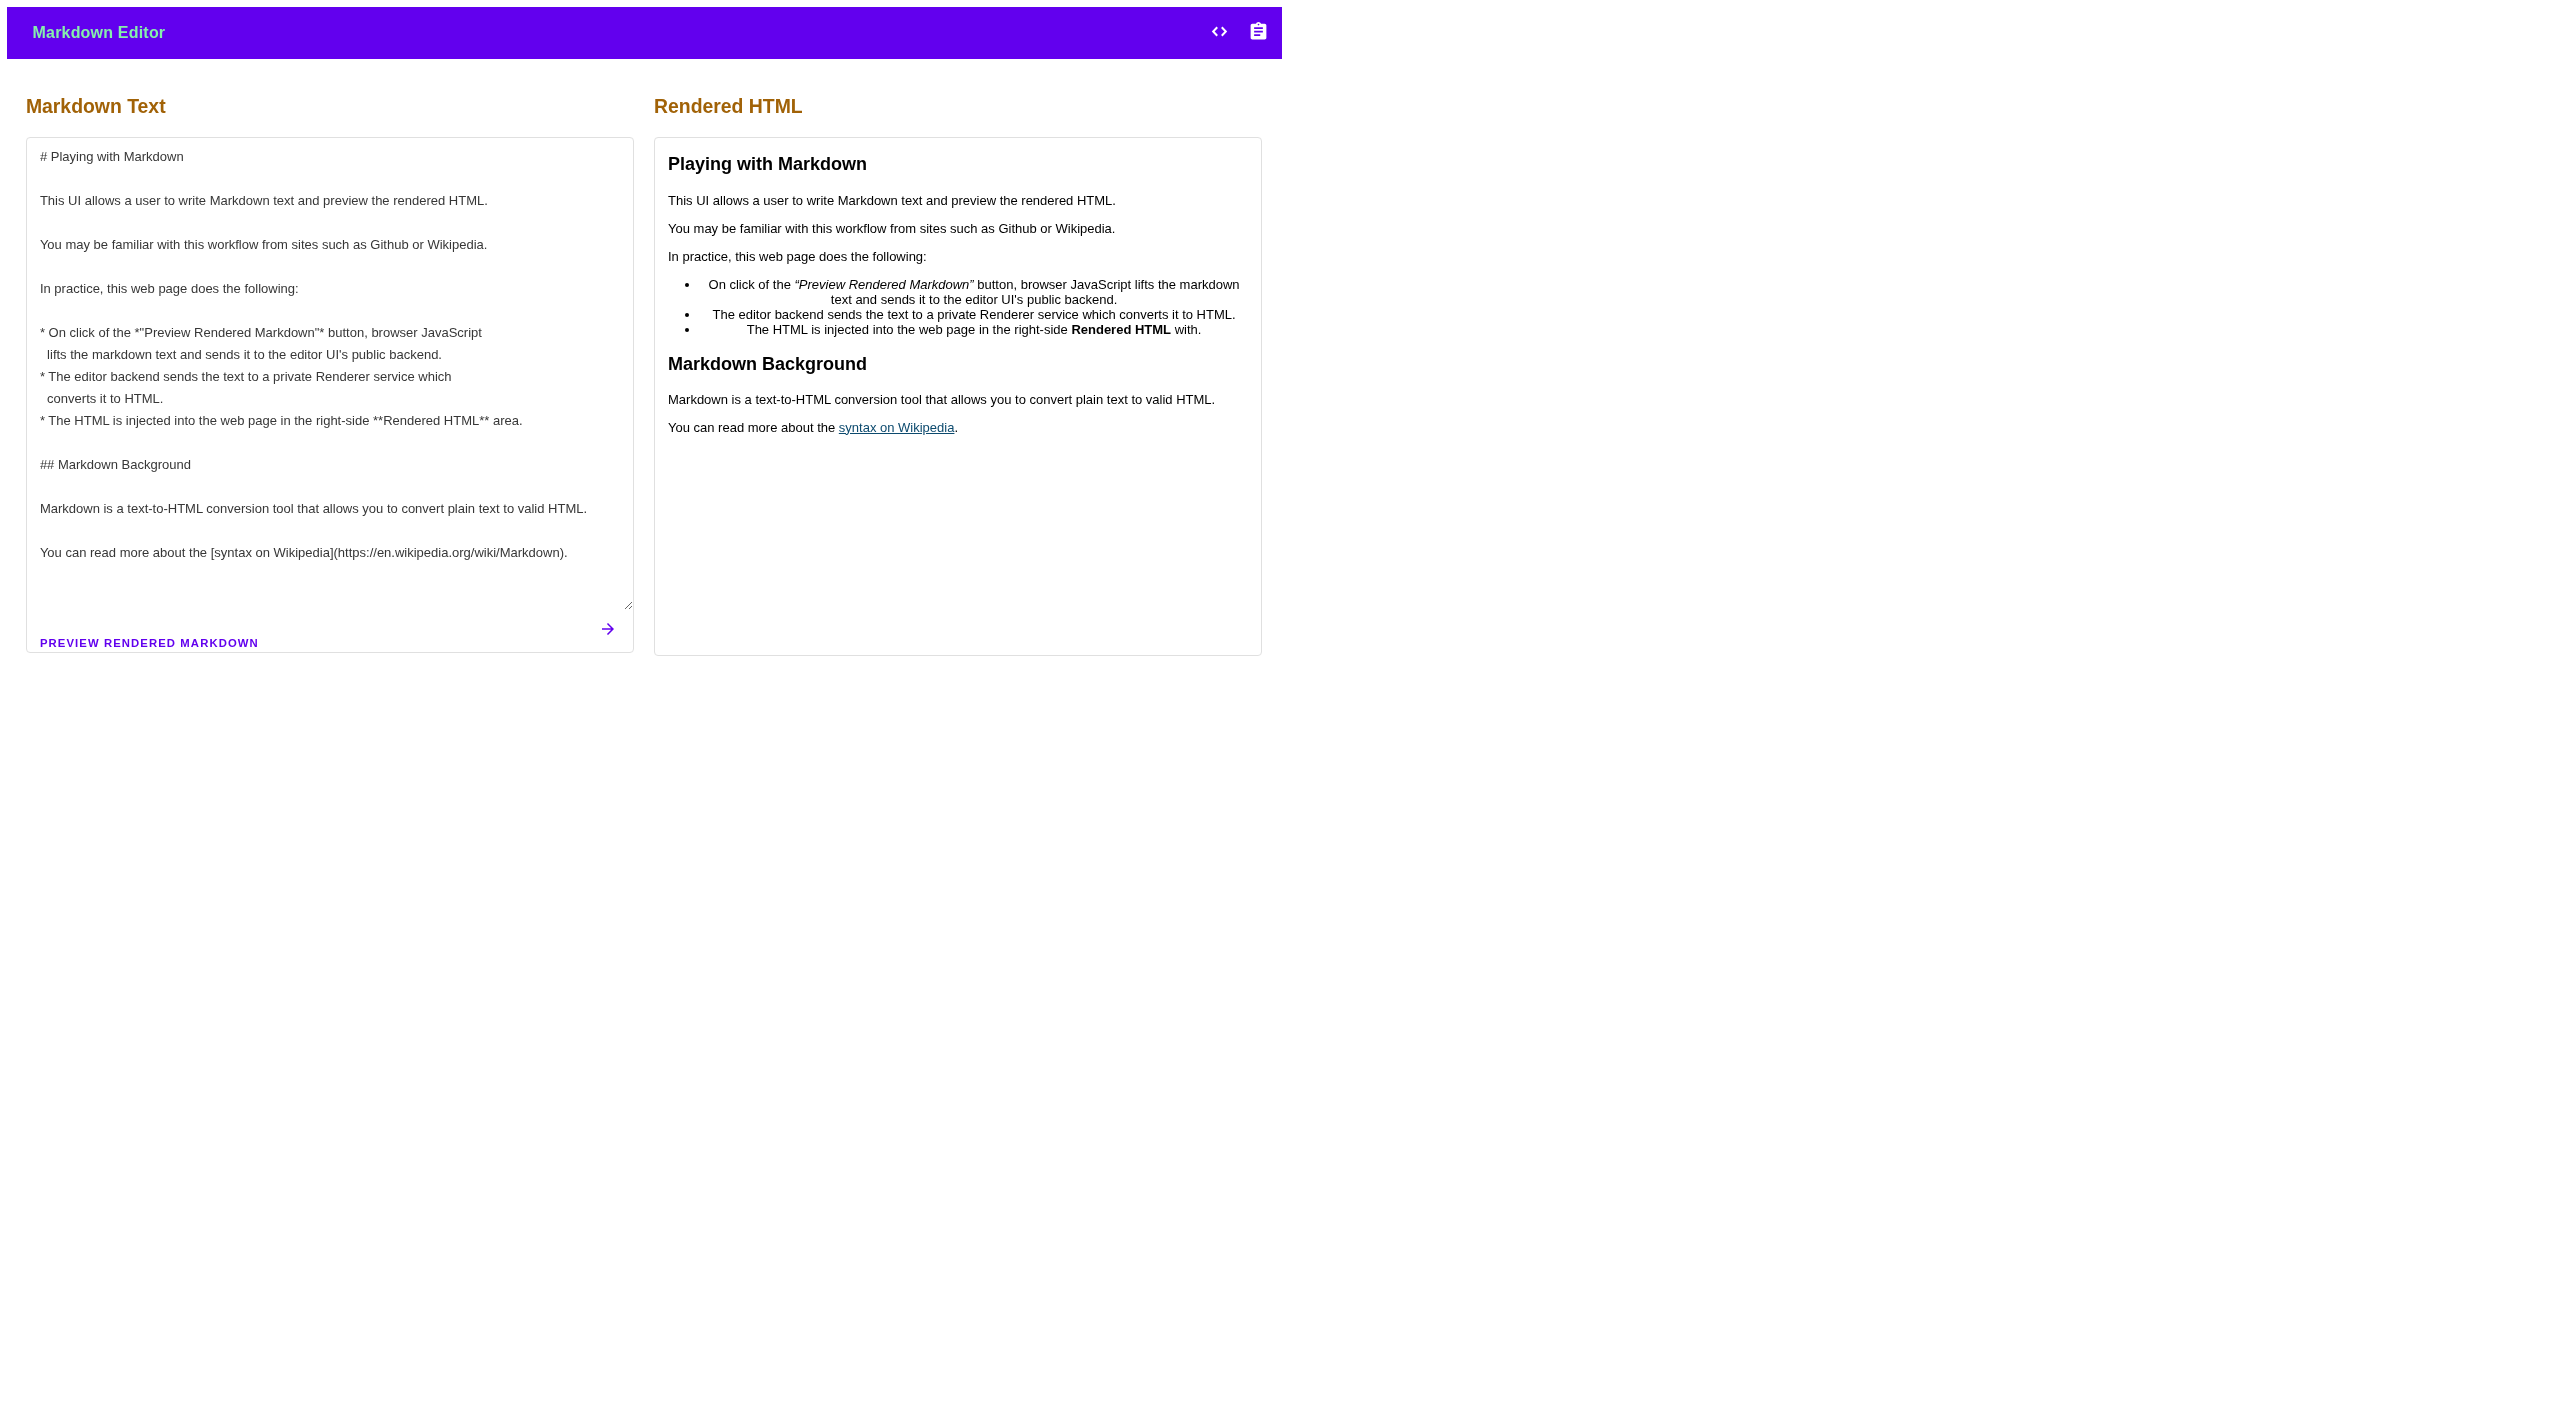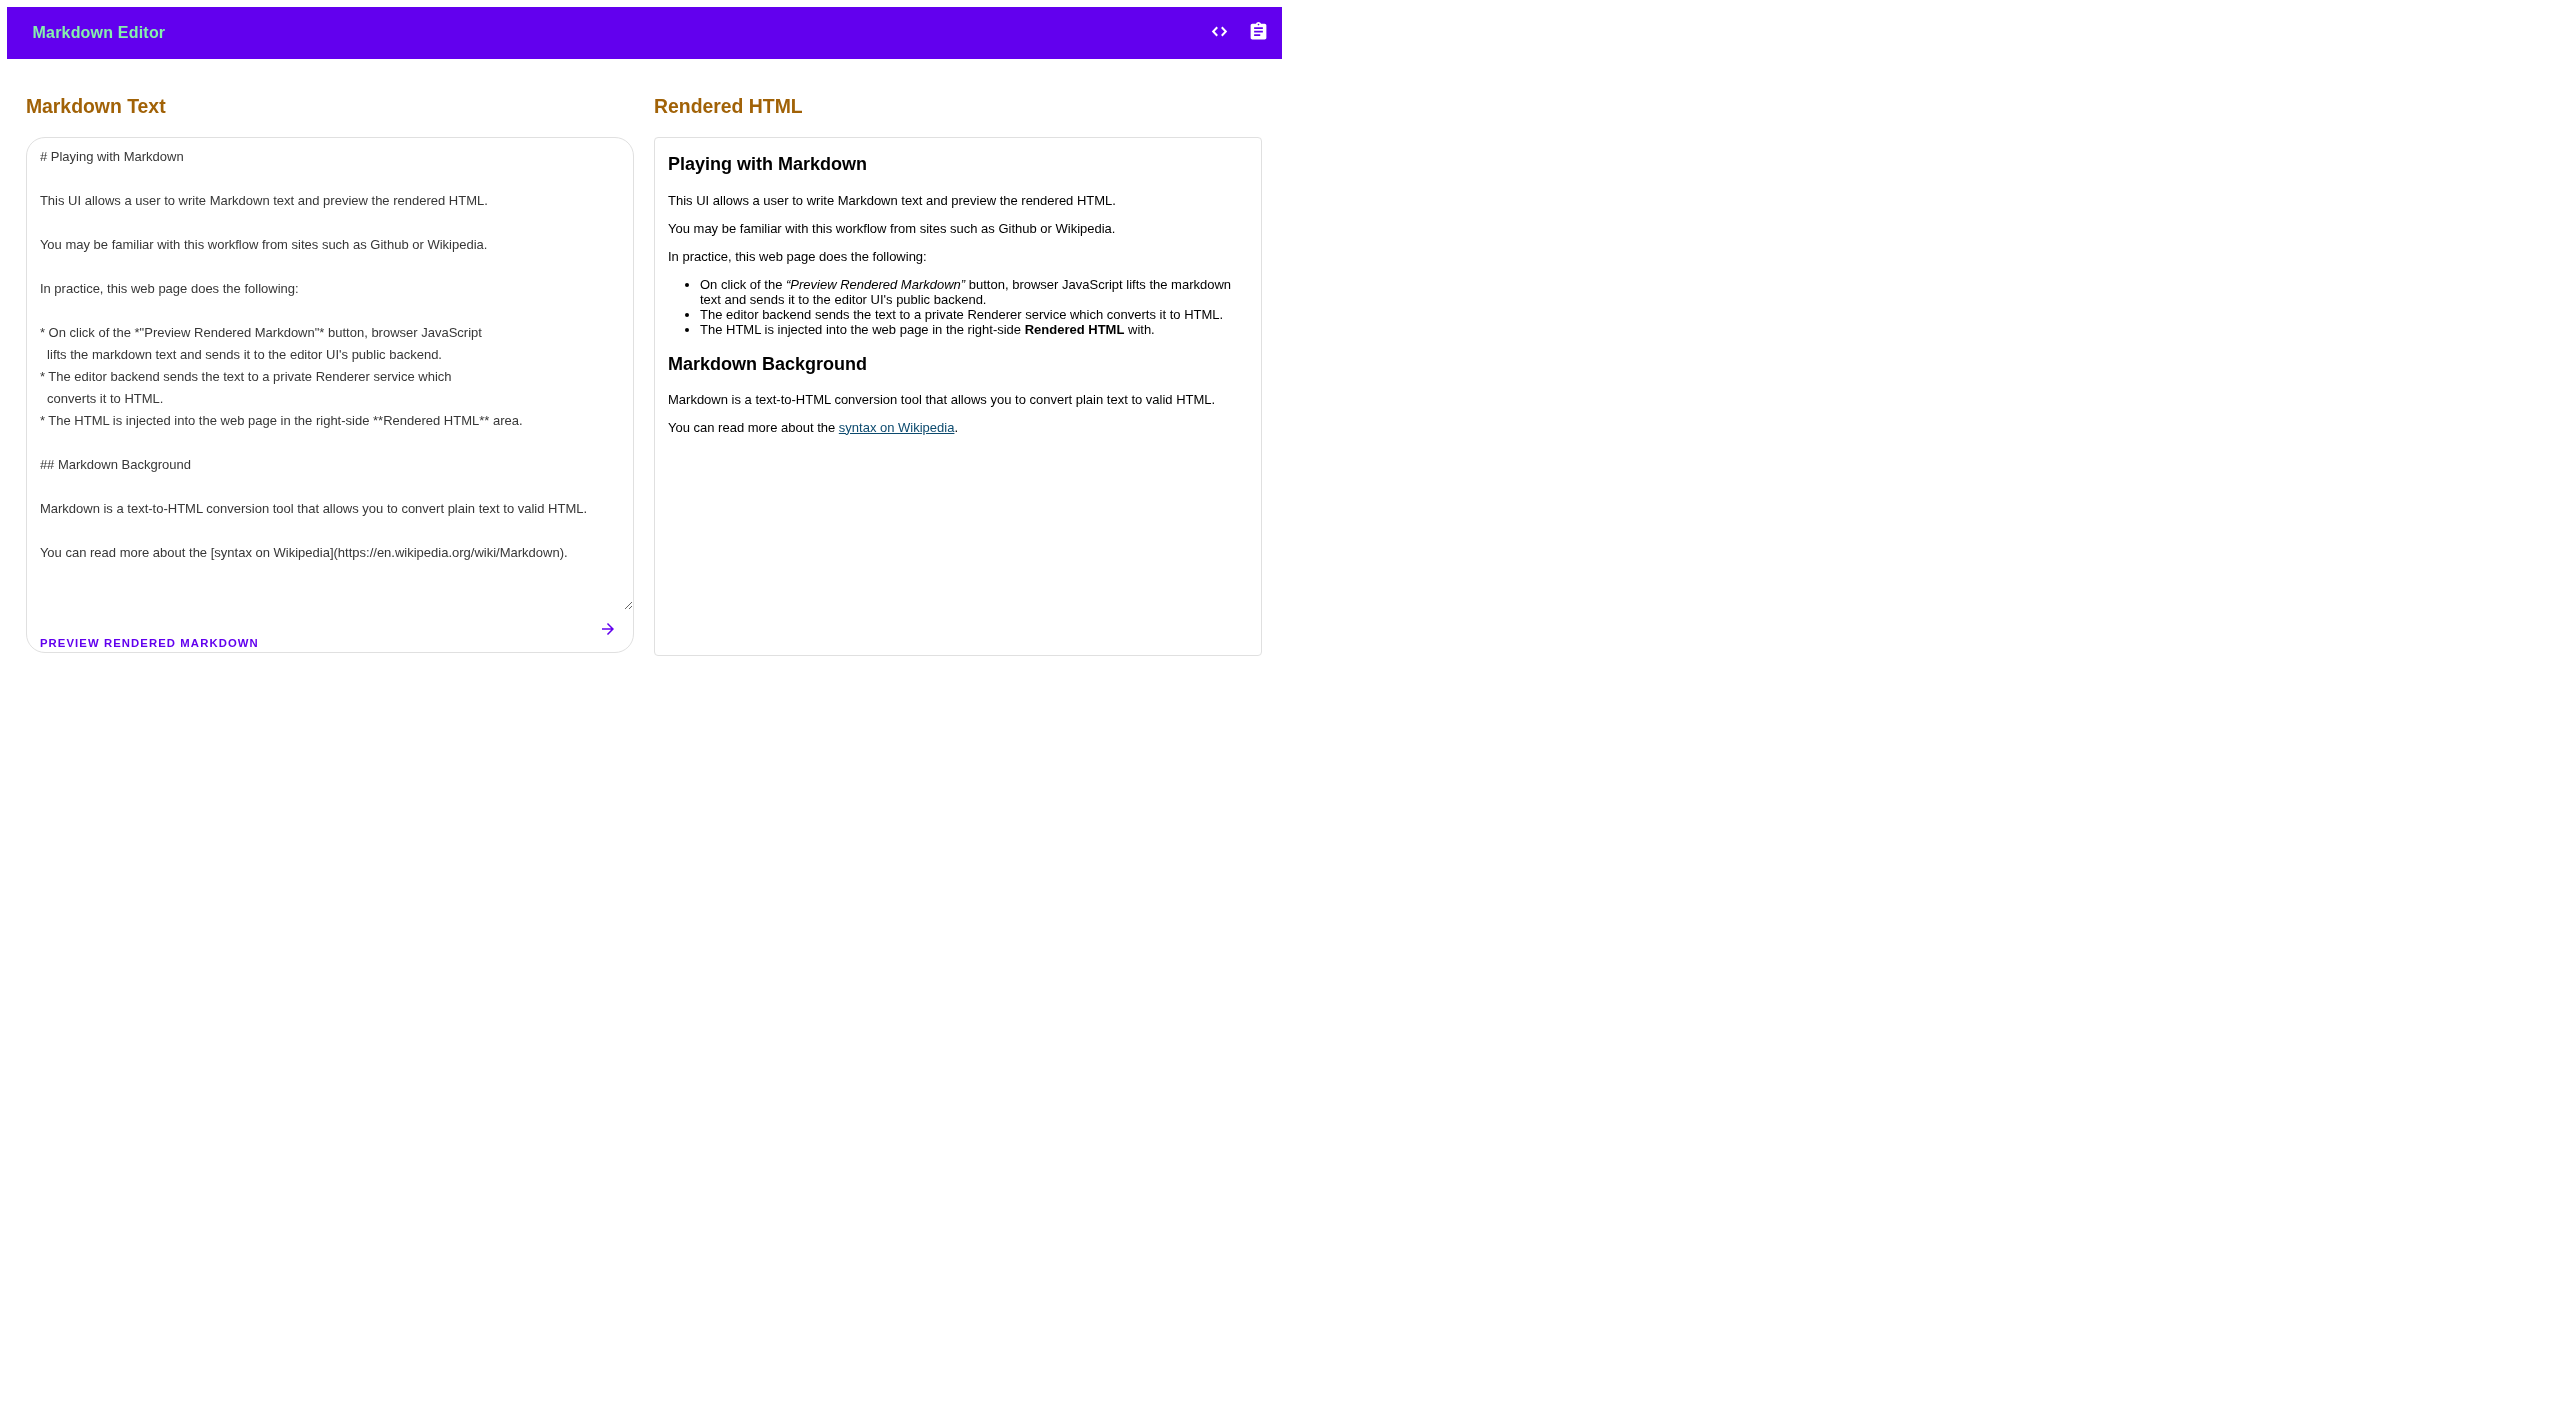--- a/index.html
+++ b/index.html
@@ -53,21 +53,20 @@
     border-radius: 4px;
     background: #ffffff;
   }
 
   
   .editor-card {
     height: 516px;
     display: flex;
     flex-direction: column;
     overflow: hidden;
-    border-radius: 19px;
   }
   .editor-card textarea {
     flex: 1;
     width: 100%;
     border: none;
     outline: none;
     resize: both;
     overflow: auto;
     padding: 8px 13px;
     font-family: "Liberation Sans", sans-serif;
@@ -109,21 +108,21 @@
     margin: 13px 0 15.4px;
     font-weight: 700;
   }
   .rendered-card h2 {
     font-size: 18px;
     line-height: 22.6px;
     margin: 16px 0;
     font-weight: 700;
   }
   .rendered-card p { margin: 13px 0; line-height: normal; }
-  .rendered-card ul { margin: 13px 0; padding-left: 32px; }
+  .rendered-card ul { margin: 13px 0; padding-left: 32px; text-align: center; }
   .rendered-card li { line-height: normal; }
   .rendered-card a { color: #0c4a6e; text-decoration: underline; cursor: pointer; }
 </style>
 </head>
 <body>
 
 <header class="app-header">
   <div class="app-title">Markdown Editor</div>
   <div class="header-actions">
     <button class="icon-btn">

